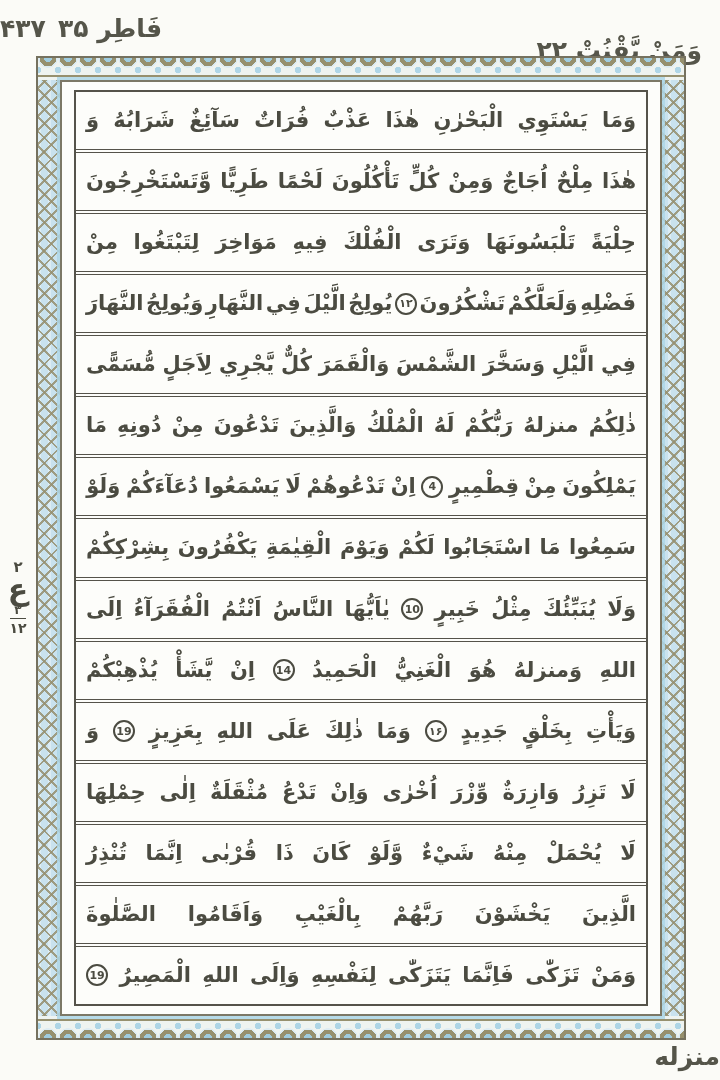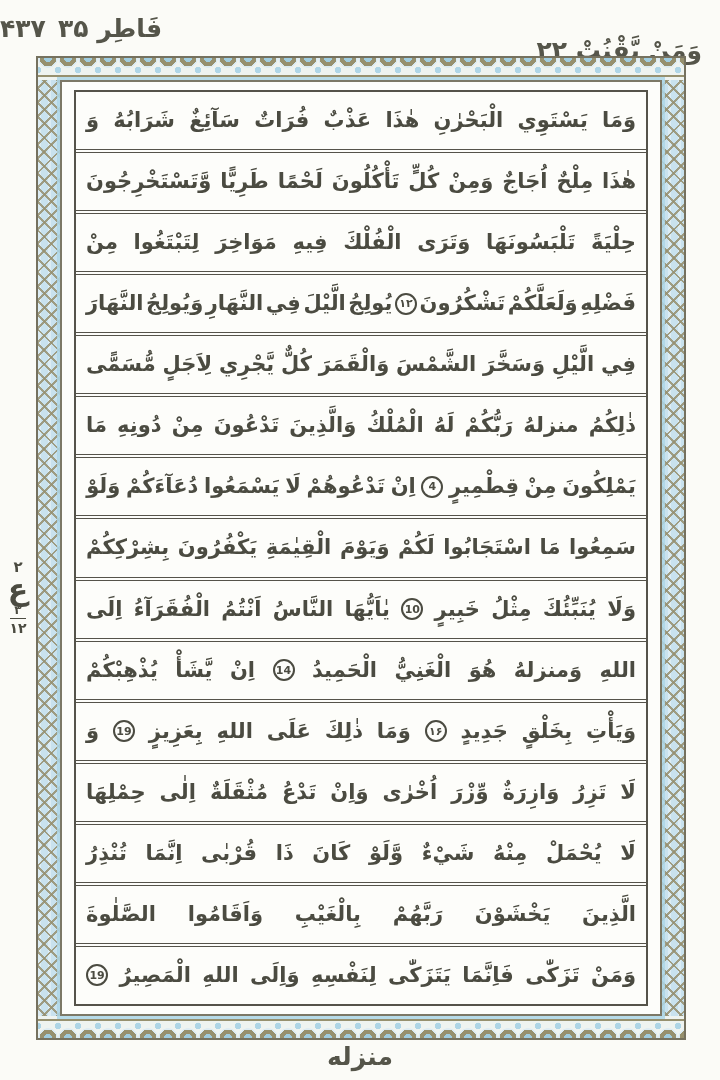--- a/index.html
+++ b/index.html
@@ -98,21 +98,21 @@
     display:flex; flex-direction:column; align-items:center;
     color:#4b4b41; font-weight:bold; direction:rtl;
   }
   .ruku .r-top{ font-size:15px; }
   .ruku .r-ain{ font-size:30px; line-height:.9; }
   .ruku .r-mid{ font-size:12px; border-bottom:1.5px solid #4b4b41; padding:0 4px 1px; }
   .ruku .r-bot{ font-size:14px; margin-top:1px; }
   
   .catchword{
     position:absolute; left:0; right:0; top:1042px;
-    text-align:center;
+    text-align:right;
     font-size:25px; font-weight:bold; color:#55554a;
     direction:rtl;
   }
 </style>
 </head>
 <body>
 
 <div class="page">
 
   <div class="hdr hdr-juz">وَمَنْ يَّقْنُتْ ۲۲</div>

